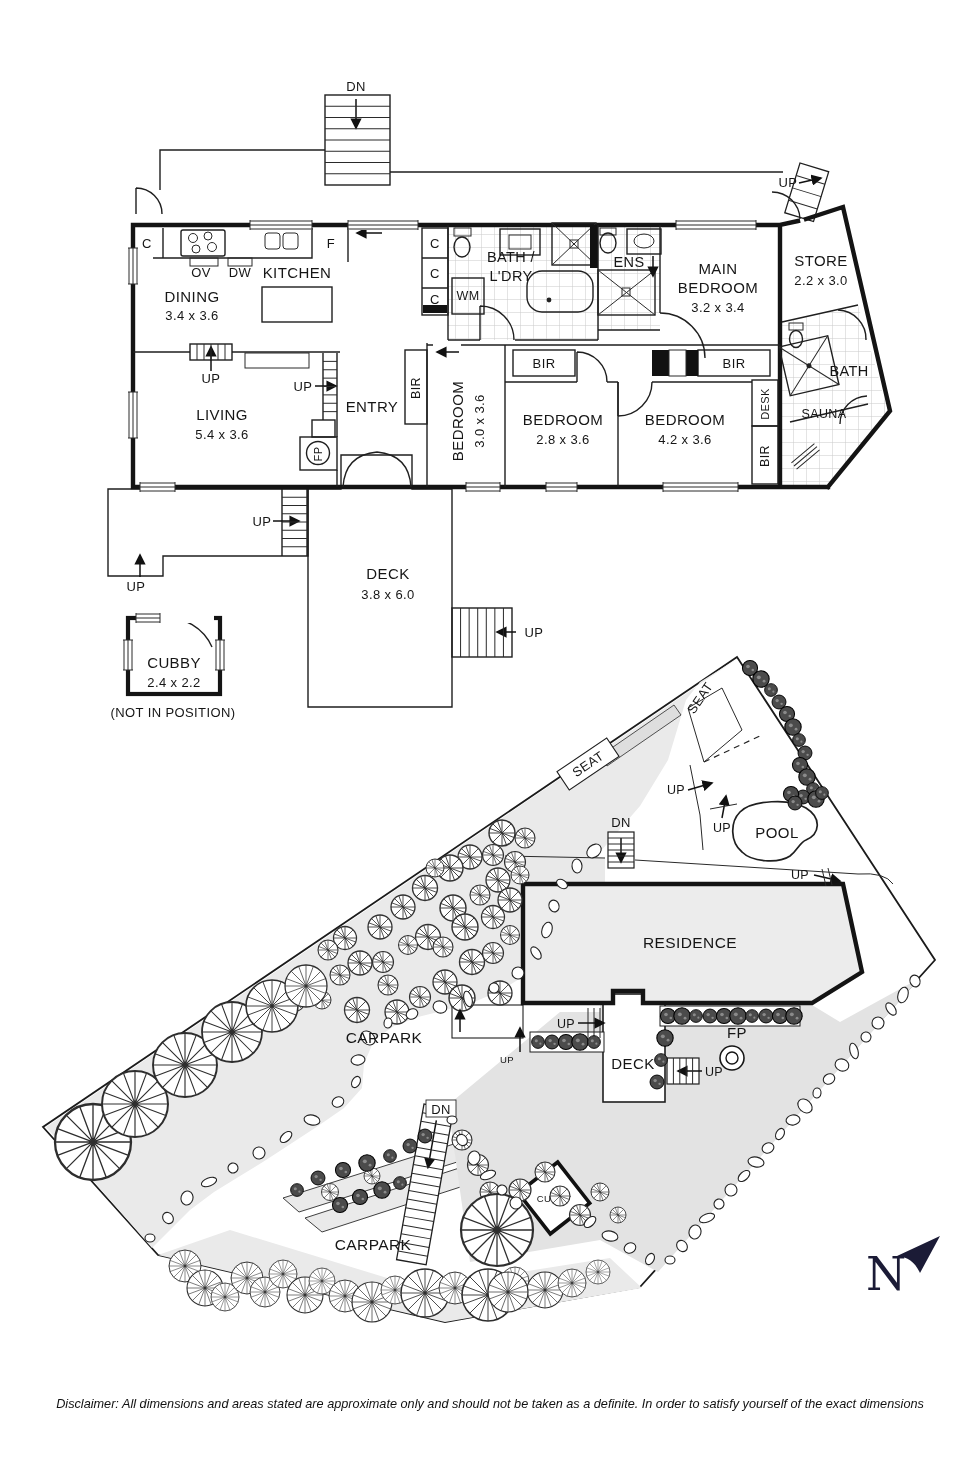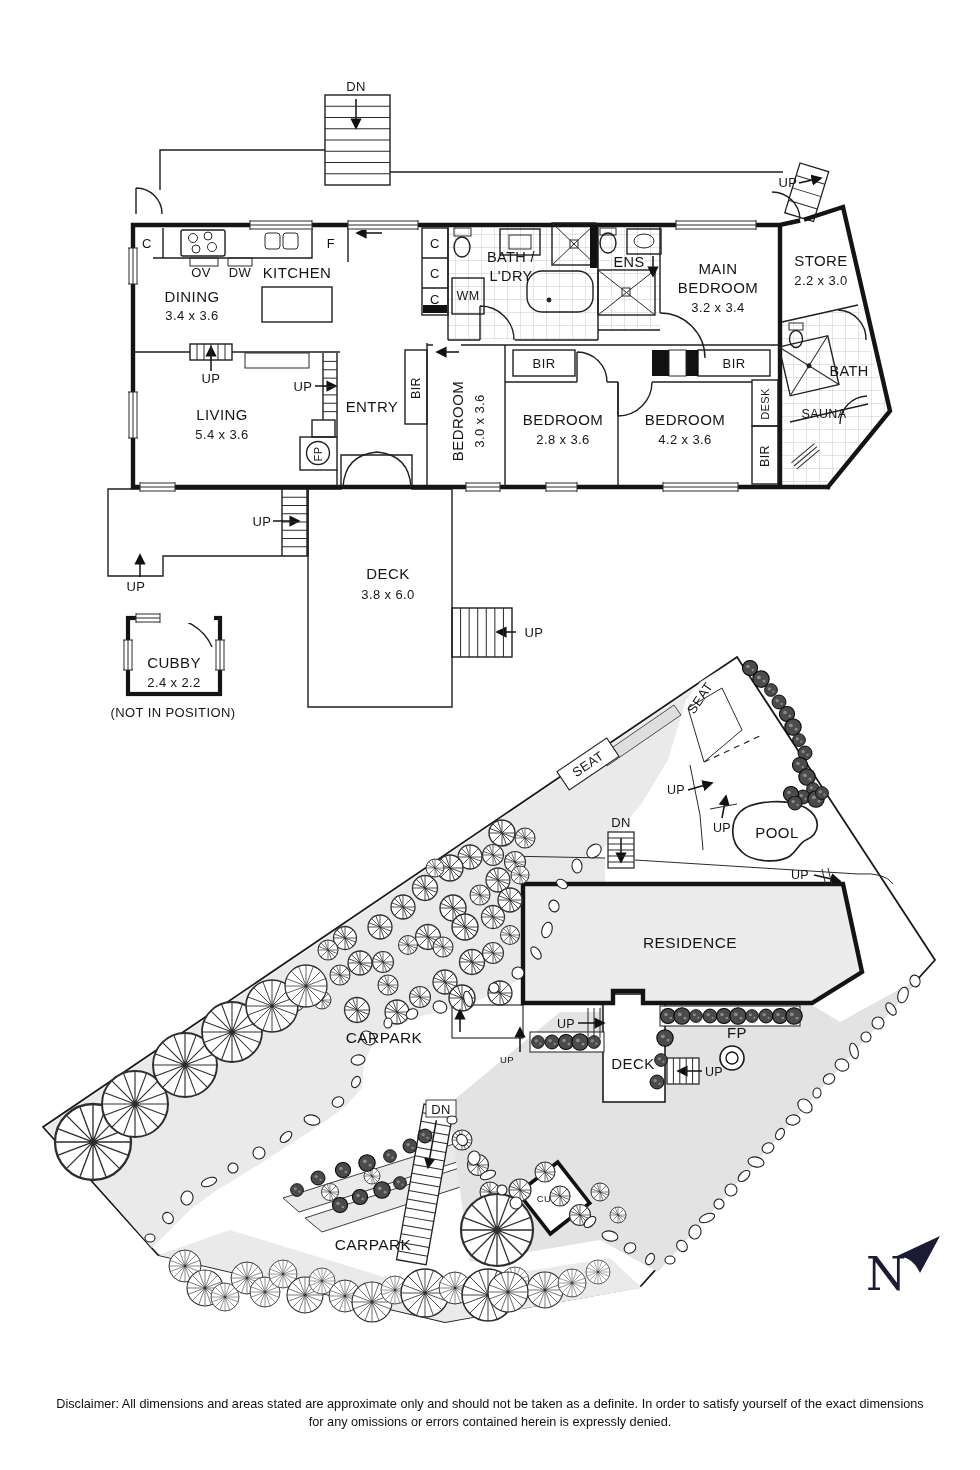--- a/index.html
+++ b/index.html
@@ -10,21 +10,21 @@
   .thin{stroke:#1f1f1f;stroke-width:1.4;fill:none;}
   .thin2{stroke:#2a2a2a;stroke-width:1;fill:none;}
   .wall{stroke:#141414;stroke-width:4.4;fill:none;stroke-linecap:square;stroke-linejoin:miter;}
   .lbl{text-anchor:middle;letter-spacing:.4px;}
   .s15{font-size:15px;} .s13{font-size:13px;} .s12{font-size:12.5px;} .s11{font-size:11px;}
   .s9{font-size:9.5px;} .s14{font-size:14.5px;} .s16{font-size:15.5px;}
   .arrow{stroke:#111;stroke-width:1.5;fill:none;}
   .dash{stroke:#222;stroke-width:1.2;fill:none;stroke-dasharray:6 5;}
   #disclaimer{position:absolute;left:0;top:1396px;width:980px;text-align:center;
       font-size:12.7px;line-height:1.38;color:#111;}
-  #disclaimer span{display:block;}
+  #disclaimer span{display:block;font-style:italic;}
 </style>
 </head>
 <body>
 
 <div id="page">
 <svg id="plan" width="980" height="1470" viewBox="0 0 980 1470">
 <defs>
   <marker id="ah" viewBox="0 0 10 10" refX="8.5" refY="5" markerWidth="7.5" markerHeight="7.5" orient="auto-start-reverse">
     <path d="M0,0L10,5L0,10Z" fill="#111"></path>
   </marker>
@@ -639,15 +639,14 @@
 </g>
 
 <g>
   <text x="886" y="1290" text-anchor="middle" style="font-family:'DejaVu Serif','Liberation Serif',serif;font-size:46px;fill:#1b1b36;">N</text>
   <path fill="#1b1b36" d="M940,1236 L897,1256 C908,1257 915,1262 920,1273 Z"></path>
 </g>
 </svg>
 
 <div id="disclaimer">
   <span>Disclaimer: All dimensions and areas stated are approximate only and should not be taken as a definite. In order to satisfy yourself of the exact dimensions</span>
-  <span>for any omissions or errors contained herein is expressly denied.</span>
 </div>
 </div>
 
 </body></html>

